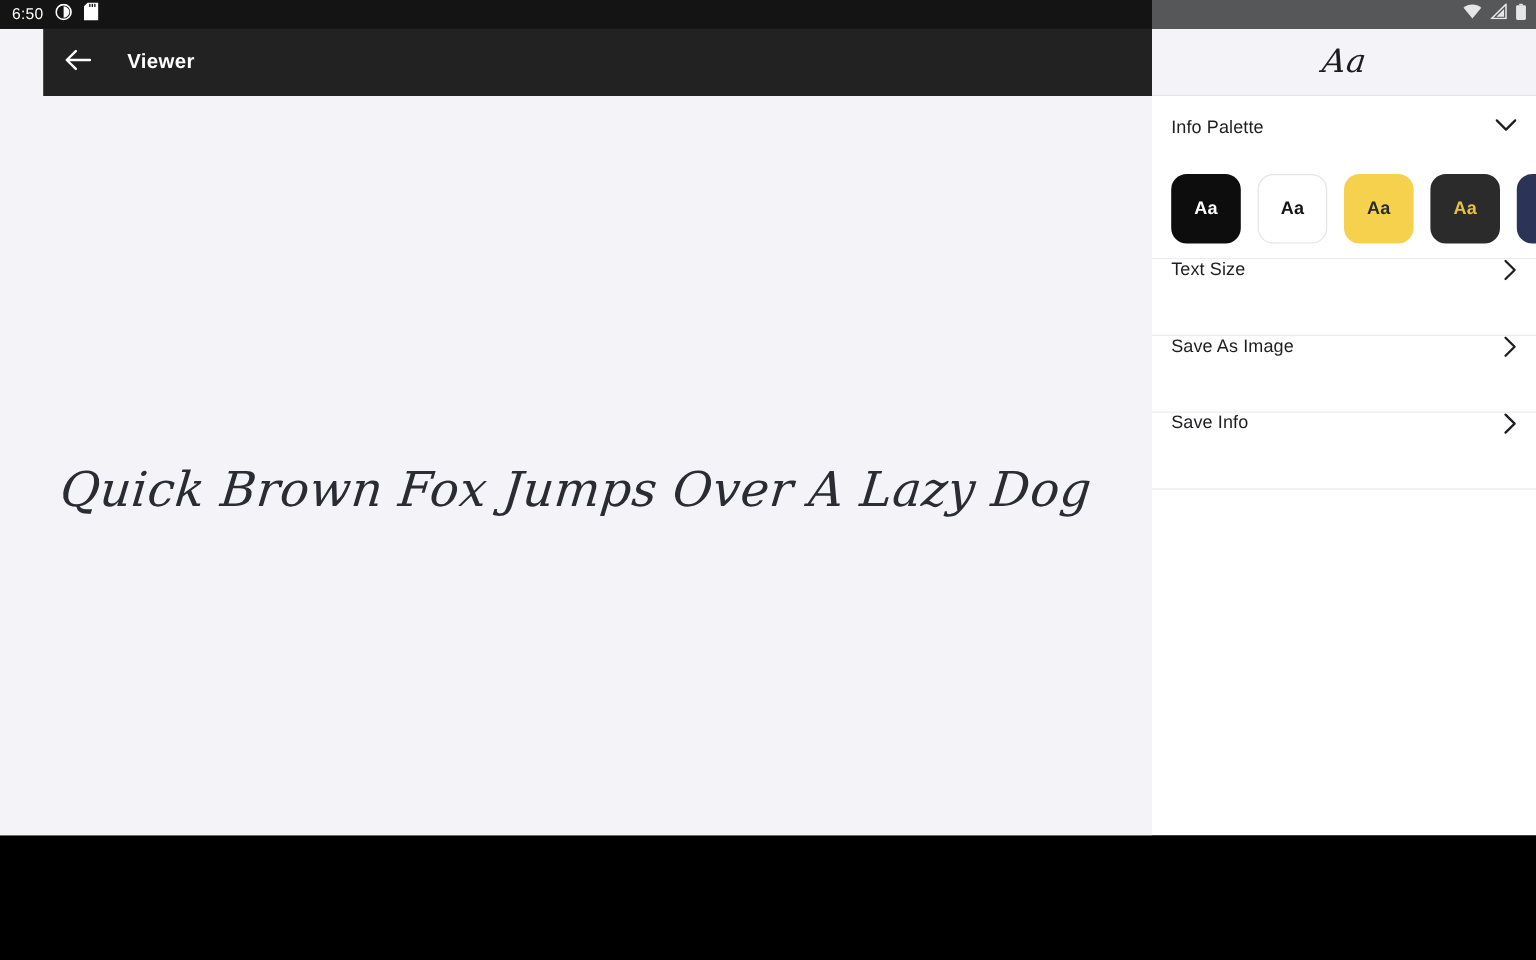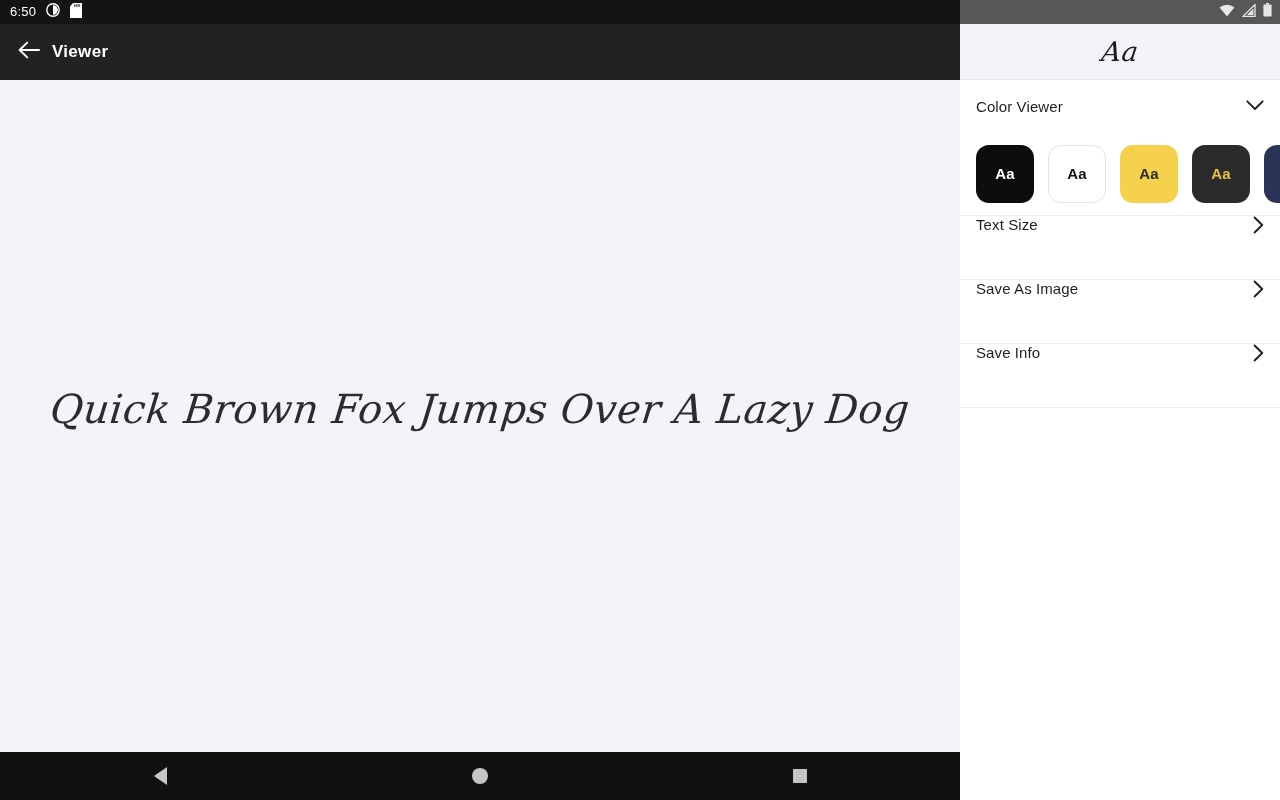--- a/index.html
+++ b/index.html
@@ -6,21 +6,21 @@
   html, body {
     width: 1280px; height: 800px;
     overflow: hidden;
     font-family: "Liberation Sans", sans-serif;
     background: #000;
   }
 
   .screen {
     position: relative;
     width: 1280px;
-    height: 800px;
+    height: 696px;
     overflow: hidden;
     text-decoration: underline;
   }
 
   
   .statusbar {
     position: absolute;
     top: 0; left: 0;
     width: 1280px; height: 24px;
     display: flex;
@@ -62,21 +62,22 @@
     width: 960px;
     height: 728px;
     background: #f4f4f8;
   }
   .toolbar {
     height: 56px;
     background: #222222;
     display: flex;
     align-items: center;
     padding-left: 12px;
-    gap: 6px;
+    gap: 24px;
+    margin-left: 36px;
   }
   .back-btn {
     width: 34px; height: 34px;
     display: flex; align-items: center; justify-content: center;
     cursor: pointer;
   }
   .toolbar-title {
     color: #ffffff;
     font-size: 17px;
     font-weight: bold;
@@ -279,21 +280,21 @@
     </div>
   </div>
 
   <div class="right-pane">
 
     <div class="panel-header">
       <span class="panel-header-aa">Aa</span>
     </div>
 
     <div class="section-head">
-      <span class="label">Color Viewer</span>
+      <span class="label">Info Palette</span>
       <span>
         <svg width="18" height="11" viewBox="0 0 18 11">
           <path d="M1.3 1.3 L9 9 L16.7 1.3" fill="none" stroke="#1e1e22" stroke-width="1.9" stroke-linecap="round" stroke-linejoin="round"></path>
         </svg>
       </span>
     </div>
 
     <div class="swatch-row-wrap">
       <div class="swatch-row" id="swatch-row">
           <div class="swatch" style="background: rgb(13, 13, 13); color: rgb(255, 255, 255);">

